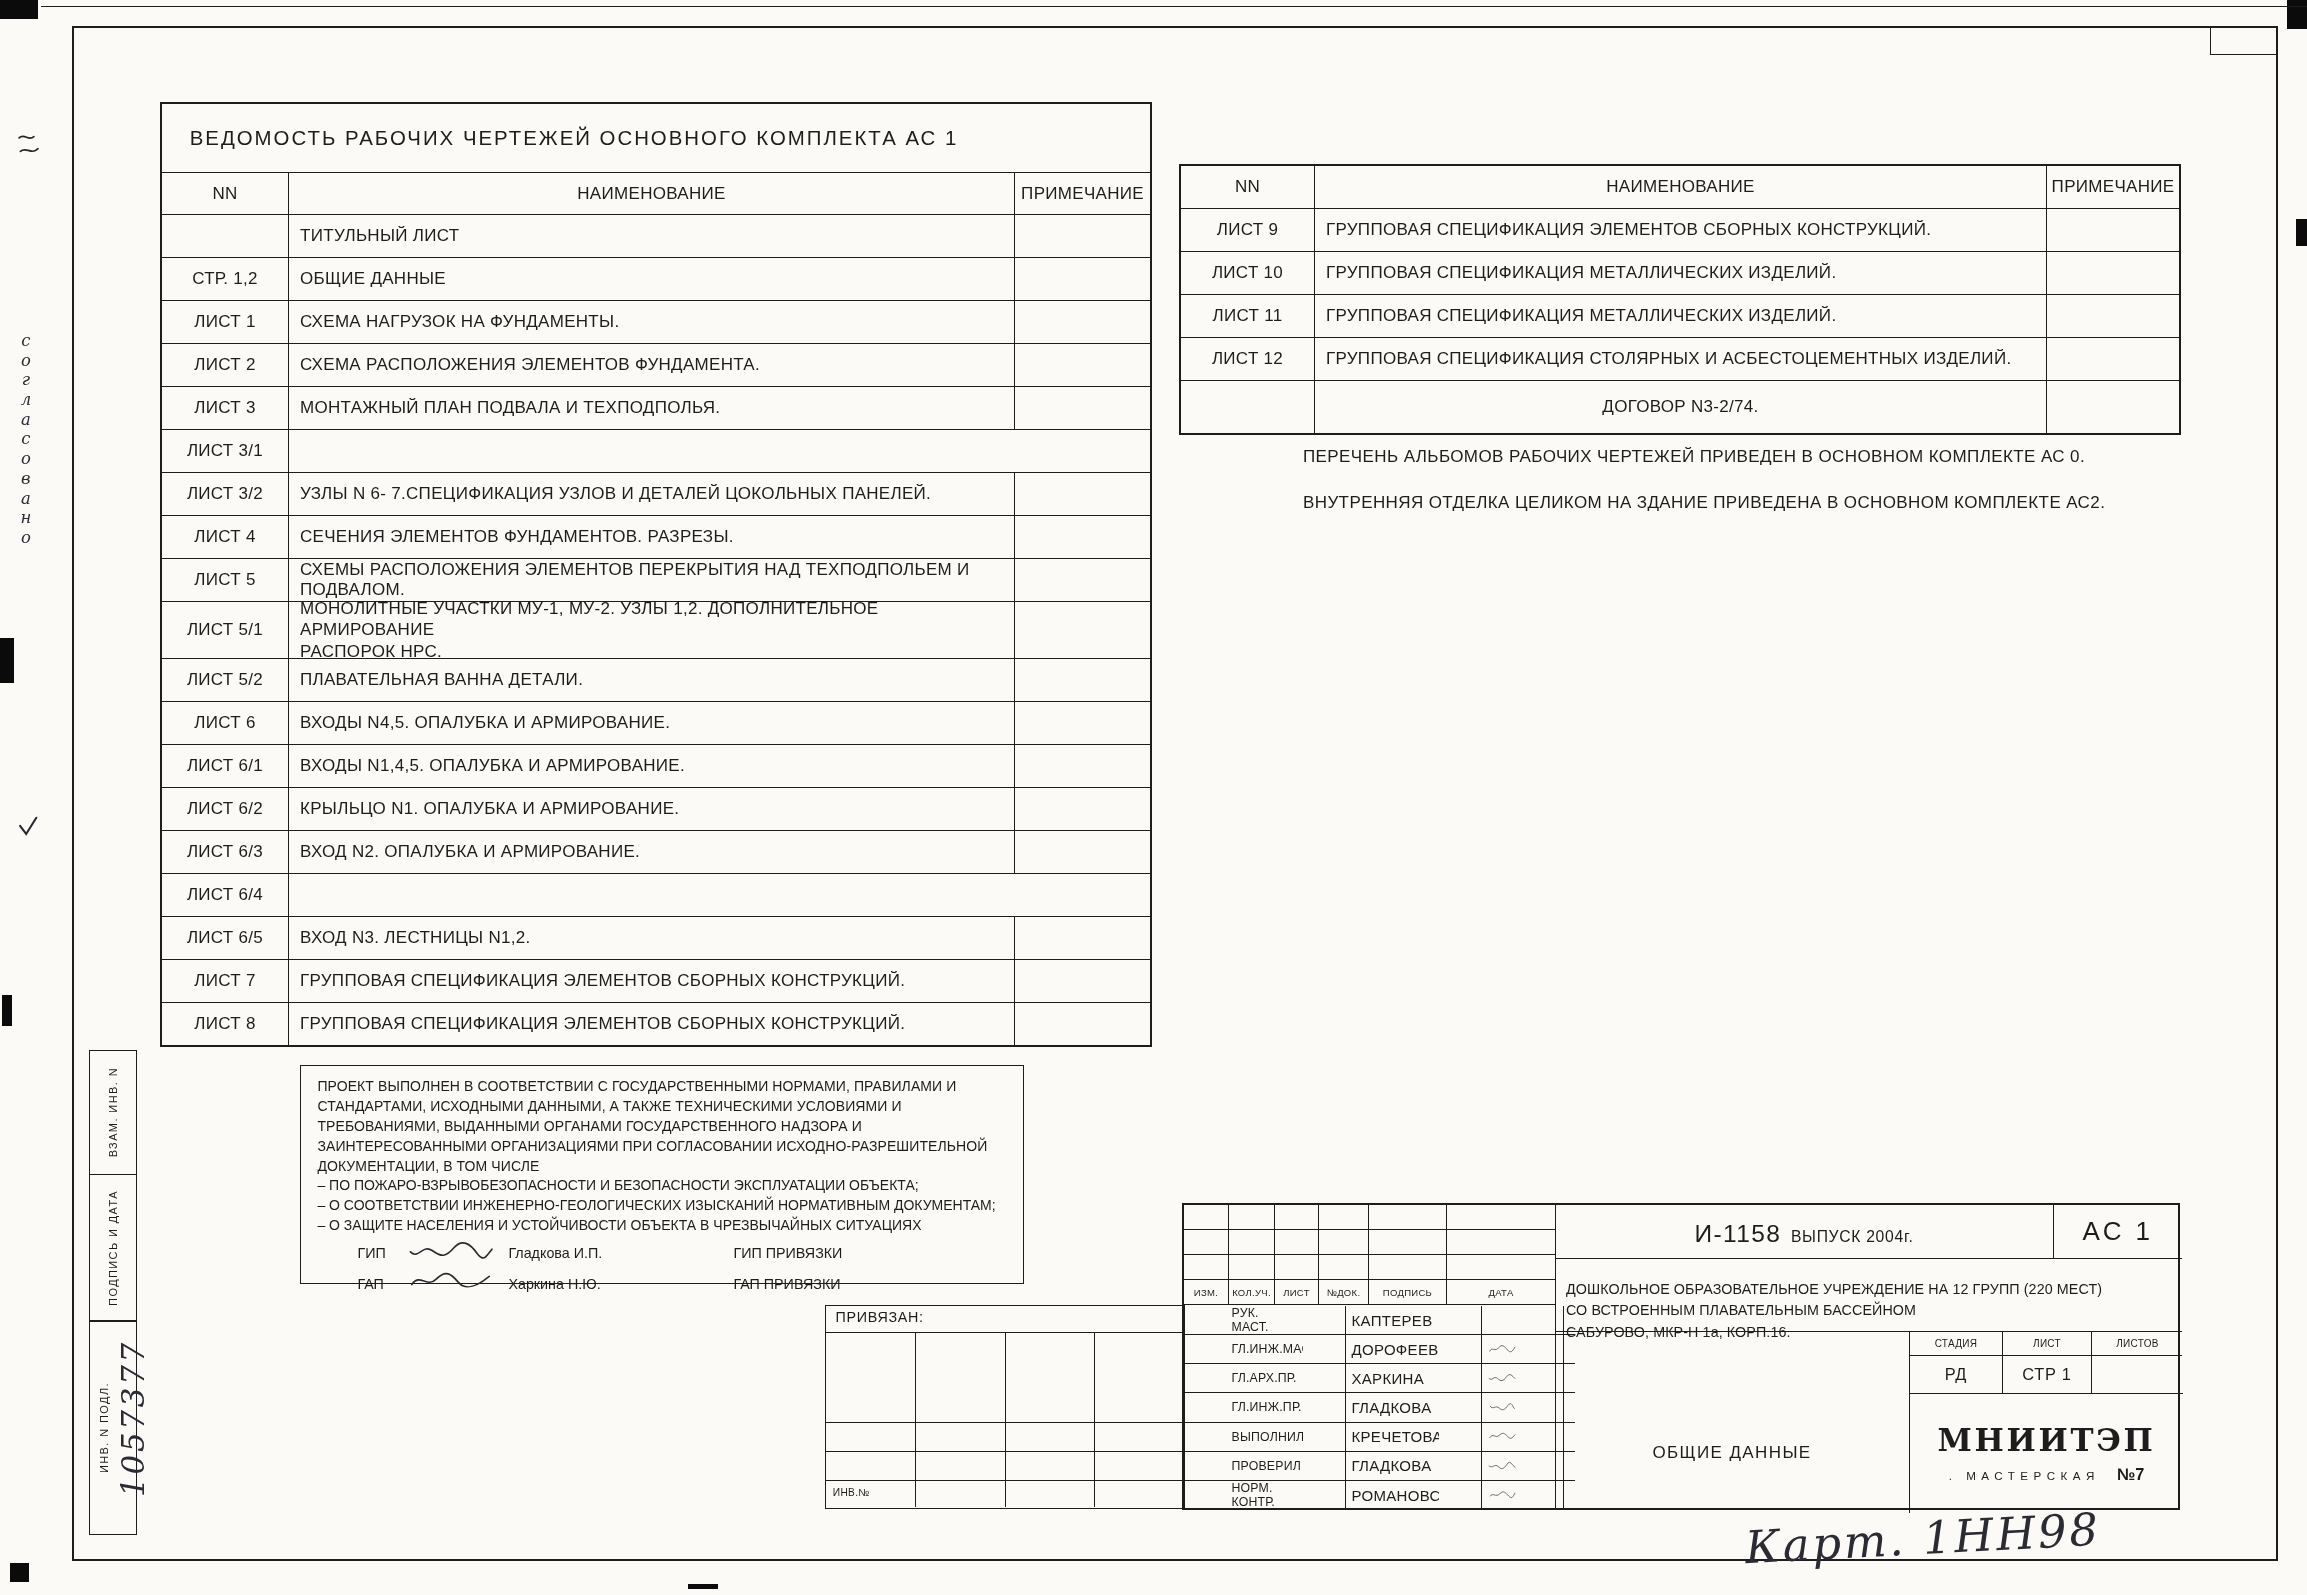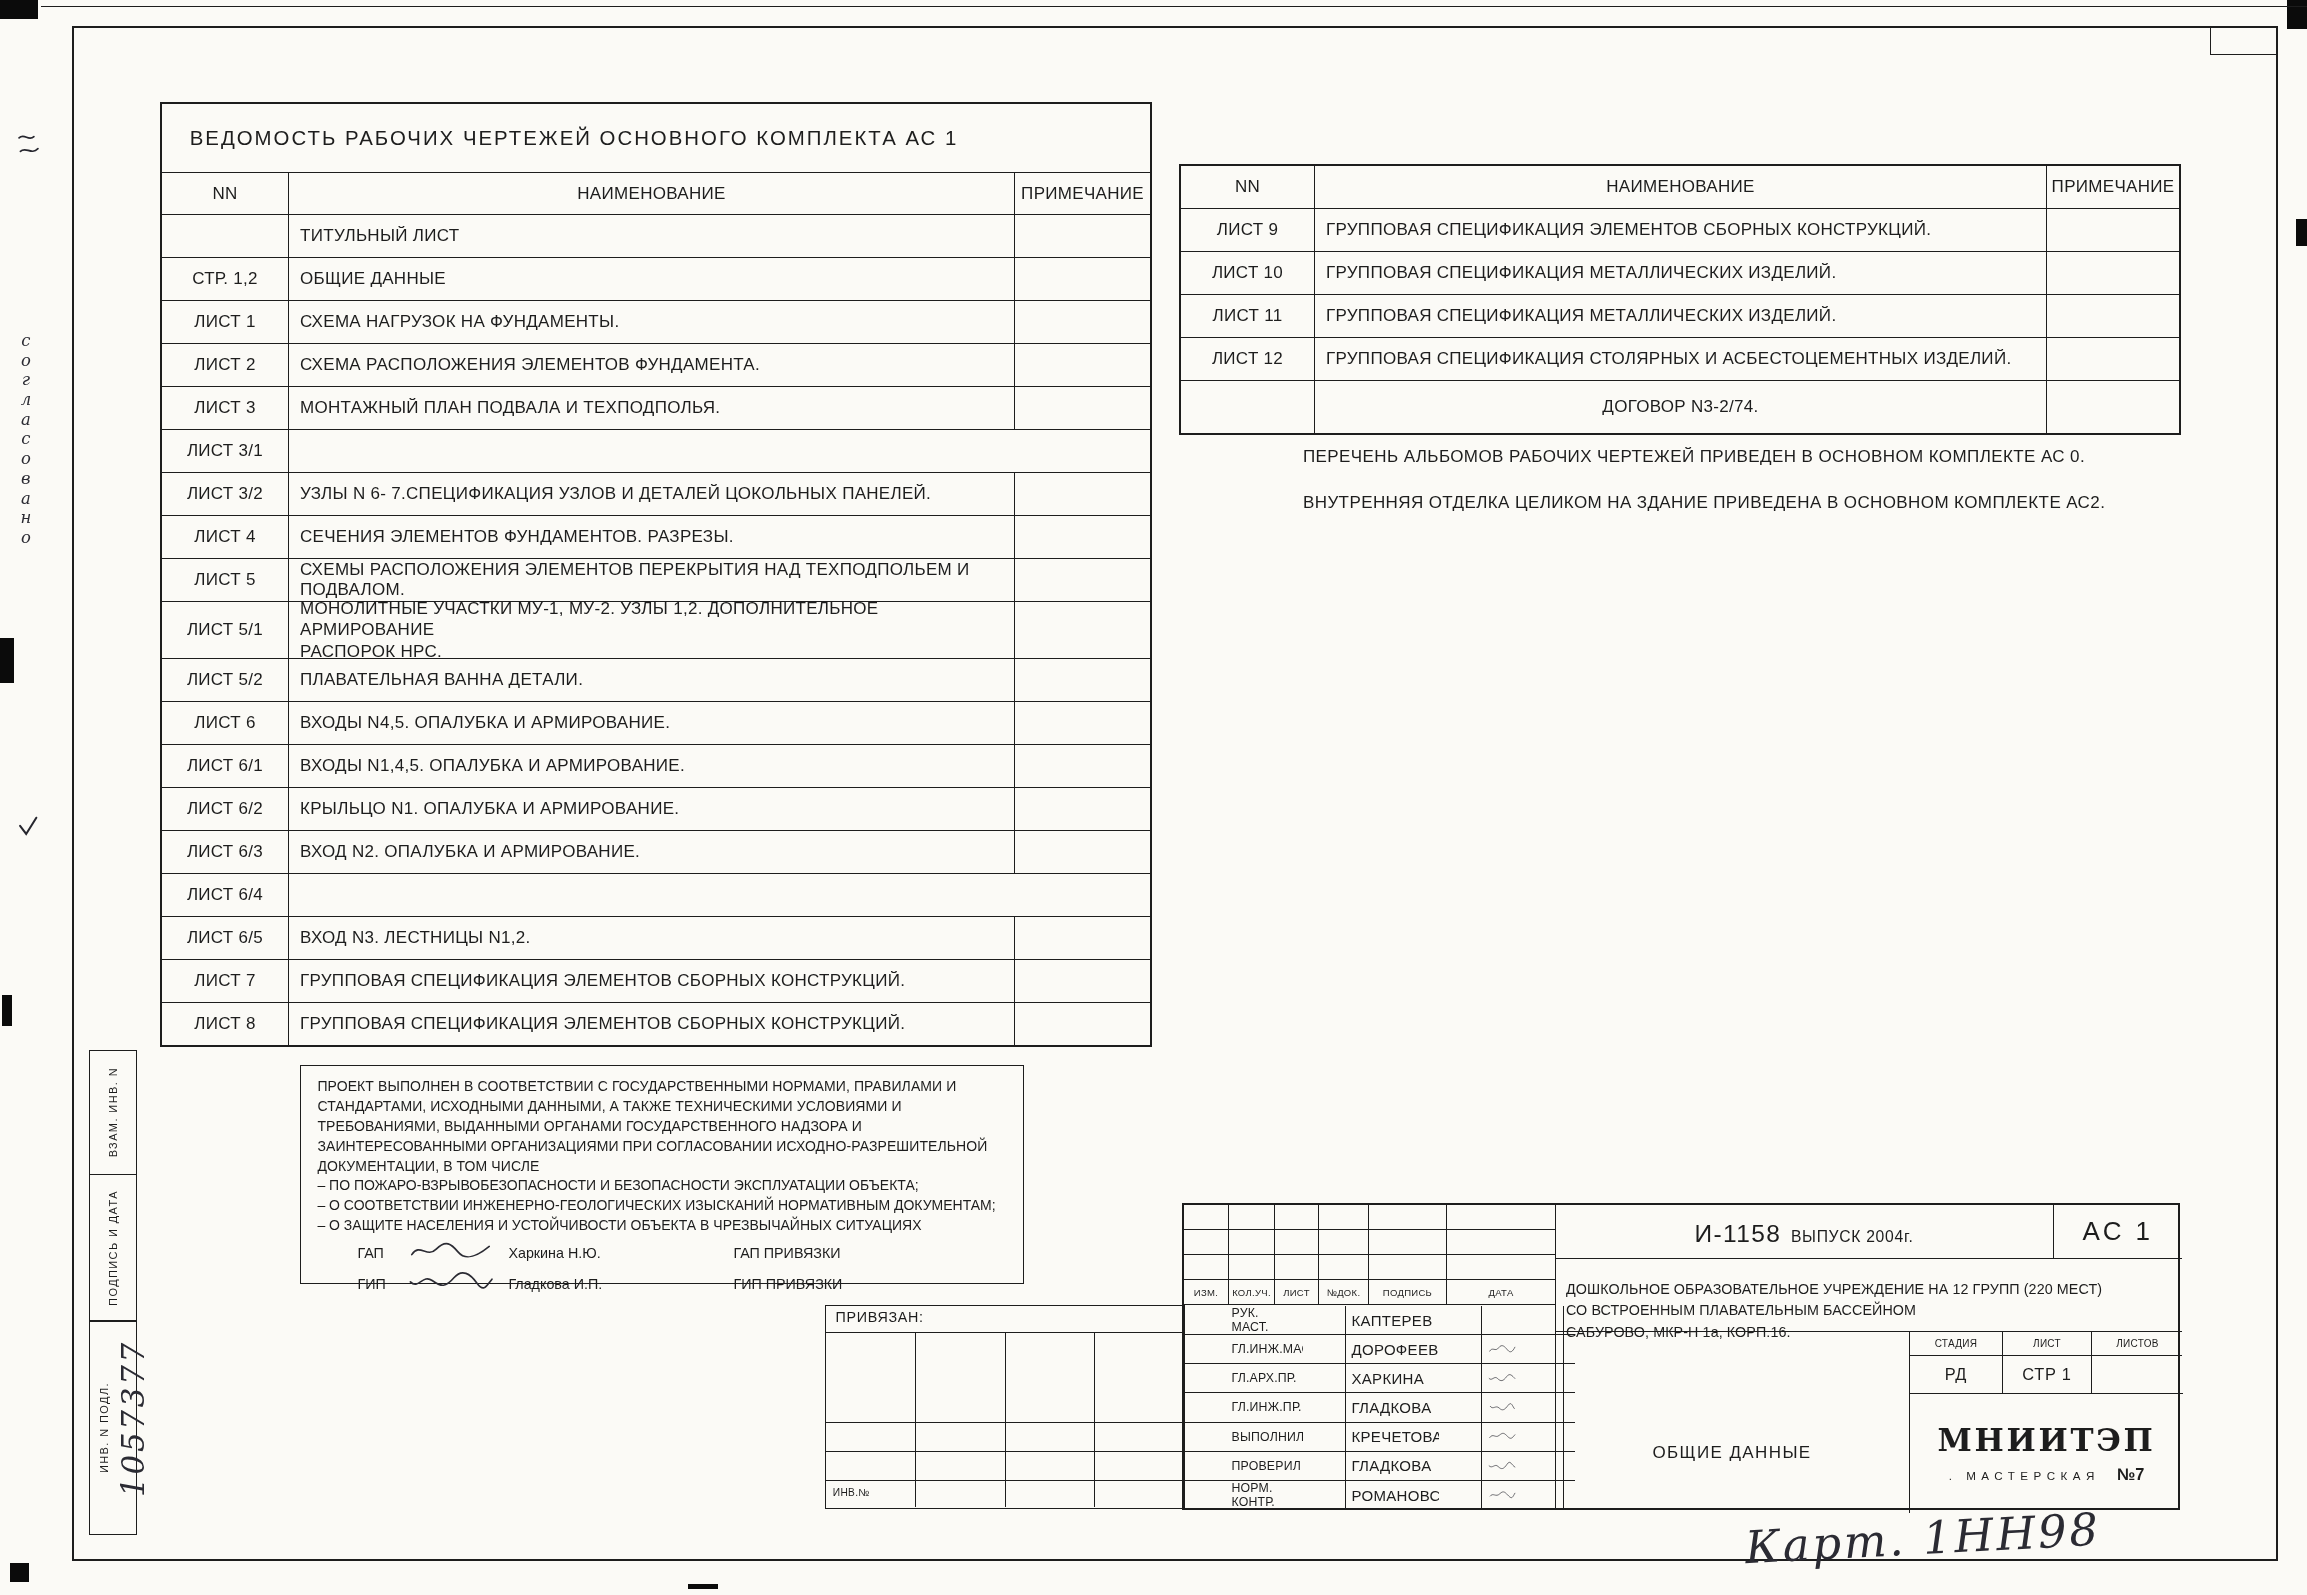--- a/index.html
+++ b/index.html
@@ -264,34 +264,34 @@
 
 <div class="freeline" style="left:1303px;top:447px">ПЕРЕЧЕНЬ АЛЬБОМОВ РАБОЧИХ ЧЕРТЕЖЕЙ ПРИВЕДЕН В ОСНОВНОМ КОМПЛЕКТЕ АС 0.</div>
 <div class="freeline" style="left:1303px;top:493px">ВНУТРЕННЯЯ ОТДЕЛКА ЦЕЛИКОМ НА ЗДАНИЕ ПРИВЕДЕНА В ОСНОВНОМ КОМПЛЕКТЕ АС2.</div>
 
 <div class="notebox">
   <div class="para">ПРОЕКТ ВЫПОЛНЕН В СООТВЕТСТВИИ С ГОСУДАРСТВЕННЫМИ НОРМАМИ, ПРАВИЛАМИ И СТАНДАРТАМИ, ИСХОДНЫМИ ДАННЫМИ, А ТАКЖЕ ТЕХНИЧЕСКИМИ УСЛОВИЯМИ И ТРЕБОВАНИЯМИ, ВЫДАННЫМИ ОРГАНАМИ ГОСУДАРСТВЕННОГО НАДЗОРА И ЗАИНТЕРЕСОВАННЫМИ ОРГАНИЗАЦИЯМИ ПРИ СОГЛАСОВАНИИ ИСХОДНО-РАЗРЕШИТЕЛЬНОЙ ДОКУМЕНТАЦИИ, В ТОМ ЧИСЛЕ</div>
   <div class="bullet">–  ПО ПОЖАРО-ВЗРЫВОБЕЗОПАСНОСТИ И БЕЗОПАСНОСТИ ЭКСПЛУАТАЦИИ ОБЪЕКТА;</div>
   <div class="bullet">–  О СООТВЕТСТВИИ ИНЖЕНЕРНО-ГЕОЛОГИЧЕСКИХ ИЗЫСКАНИЙ НОРМАТИВНЫМ ДОКУМЕНТАМ;</div>
   <div class="bullet">–  О ЗАЩИТЕ НАСЕЛЕНИЯ И УСТОЙЧИВОСТИ ОБЪЕКТА В ЧРЕЗВЫЧАЙНЫХ СИТУАЦИЯХ</div>
   <div class="signrow">
+    <span class="role">ГИП</span>
+    <span class="sigbox"><svg class="sig" width="89" height="20.4" viewBox="0 0 130 30">
+          <path d="M6 16 C18 28 24 4 38 14 S58 24 70 10 S94 4 104 18 S118 22 126 12"></path>
+        </svg></span>
+    <span class="sname">Гладкова И.П.</span>
+    <span class="rlabel">ГИП ПРИВЯЗКИ</span>
+  </div>
+  <div class="signrow">
     <span class="role">ГАП</span>
     <span class="sigbox"><svg class="sig" width="89" height="20.4" viewBox="0 0 130 30">
           <path d="M8 20 C20 2 30 26 44 12 S66 4 76 16 S100 26 122 8"></path>
         </svg></span>
     <span class="sname">Харкина Н.Ю.</span>
     <span class="rlabel">ГАП ПРИВЯЗКИ</span>
-  </div>
-  <div class="signrow">
-    <span class="role">ГИП</span>
-    <span class="sigbox"><svg class="sig" width="89" height="20.4" viewBox="0 0 130 30">
-          <path d="M6 16 C18 28 24 4 38 14 S58 24 70 10 S94 4 104 18 S118 22 126 12"></path>
-        </svg></span>
-    <span class="sname">Гладкова И.П.</span>
-    <span class="rlabel">ГИП ПРИВЯЗКИ</span>
   </div>
 </div>
 
 <div class="pb">
   <div class="plabel">ПРИВЯЗАН:</div>
   <div class="line" style="left:0;top:26px;width:356px;height:1.4px"></div>
   <div class="line" style="left:89px;top:26px;width:1.4px;height:175px"></div>
   <div class="line" style="left:179px;top:26px;width:1.4px;height:175px"></div>
   <div class="line" style="left:268px;top:26px;width:1.4px;height:175px"></div>
   <div class="line" style="left:0;top:116px;width:356px;height:1.4px"></div>

